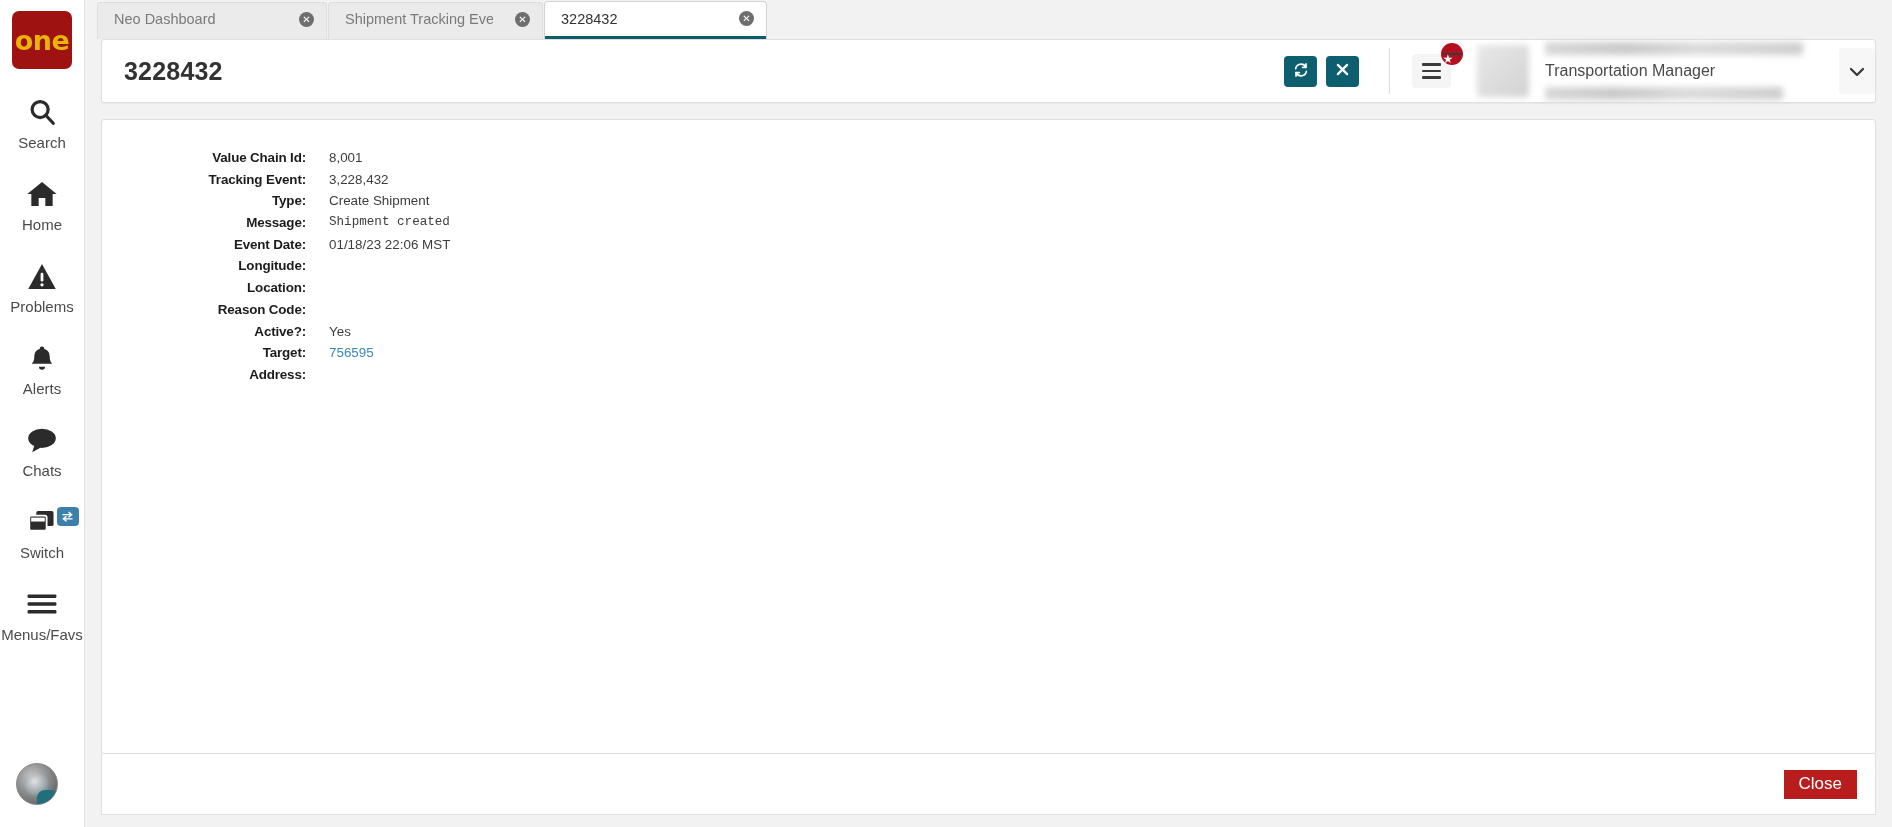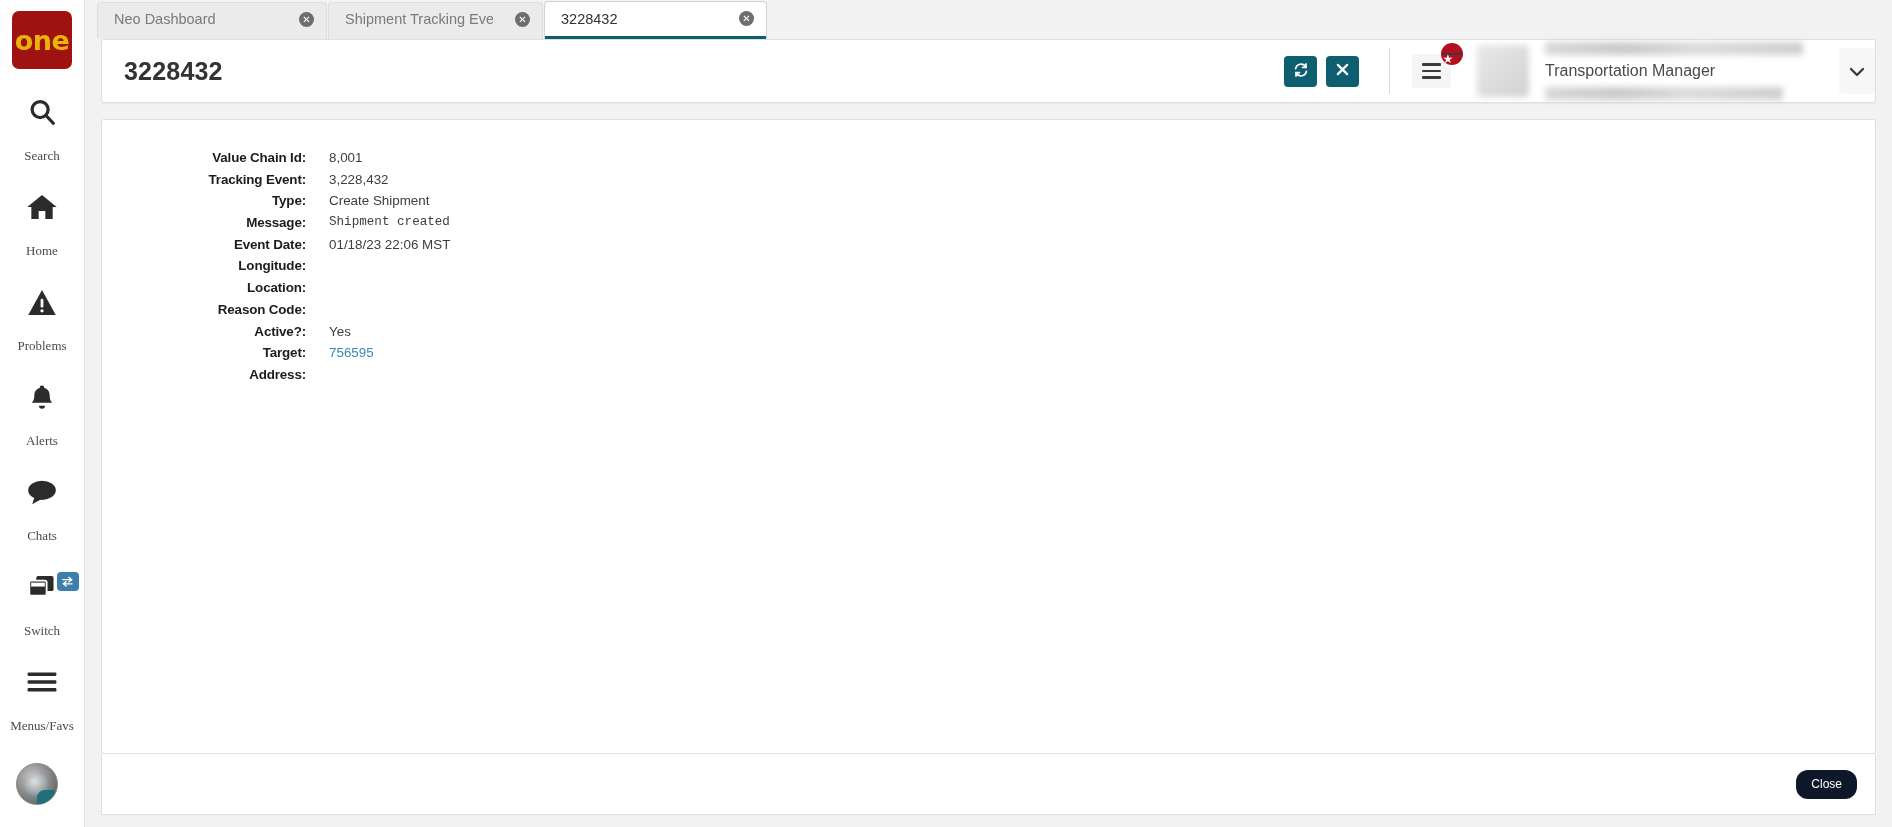--- a/index.html
+++ b/index.html
@@ -55,24 +55,24 @@
     position: relative;
   }
   .nav-icon {
     height: 34px;
     display: flex;
     align-items: center;
     justify-content: center;
     color: #2b2b2b;
   }
   .nav-label {
-    margin-top: 19px;
-    font-size: 13px;
+    margin-top: 5px;
+    font-size: 15px;
     color: #4a4a4a;
-    font-family: Liberation Serif, serif;
+    font-family: Liberation Sans, sans-serif;
     white-space: nowrap;
   }
   .switch-badge {
     position: absolute;
     right: 6px;
     top: 2px;
     width: 22px;
     height: 19px;
     background: #3d7fab;
     border-radius: 4px;
@@ -359,27 +359,27 @@
     border-top: none;
     height: 61px;
     flex: 0 0 61px;
     display: flex;
     align-items: center;
     justify-content: flex-end;
     padding-right: 18px;
     margin-bottom: 12px;
   }
   .close-btn {
-    background: #0f172a;
+    background: #b91c1c;
     color: #ffffff;
     border: none;
-    border-radius: 12px;
+    border-radius: 0;
     height: 29px;
     padding: 0 15px;
-    font-size: 12px;
+    font-size: 17px;
     cursor: pointer;
     font-family: "Liberation Sans", sans-serif;
   }
 </style>
 </head>
 <body>
 
 <div id="app">
 
   <div class="sidebar">

